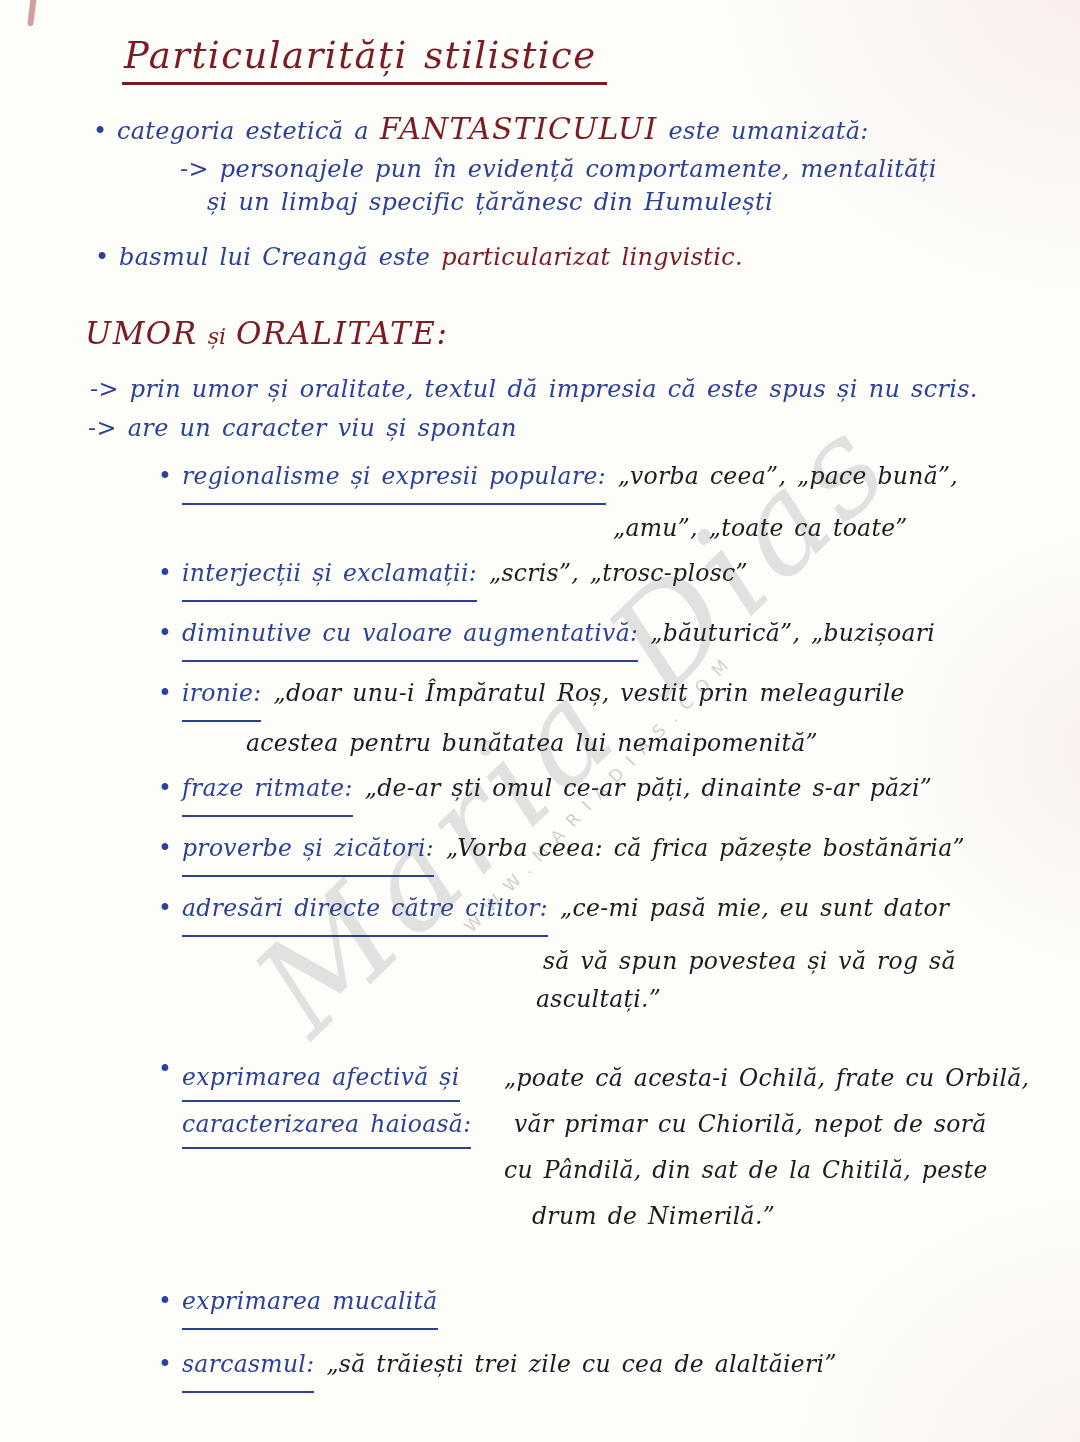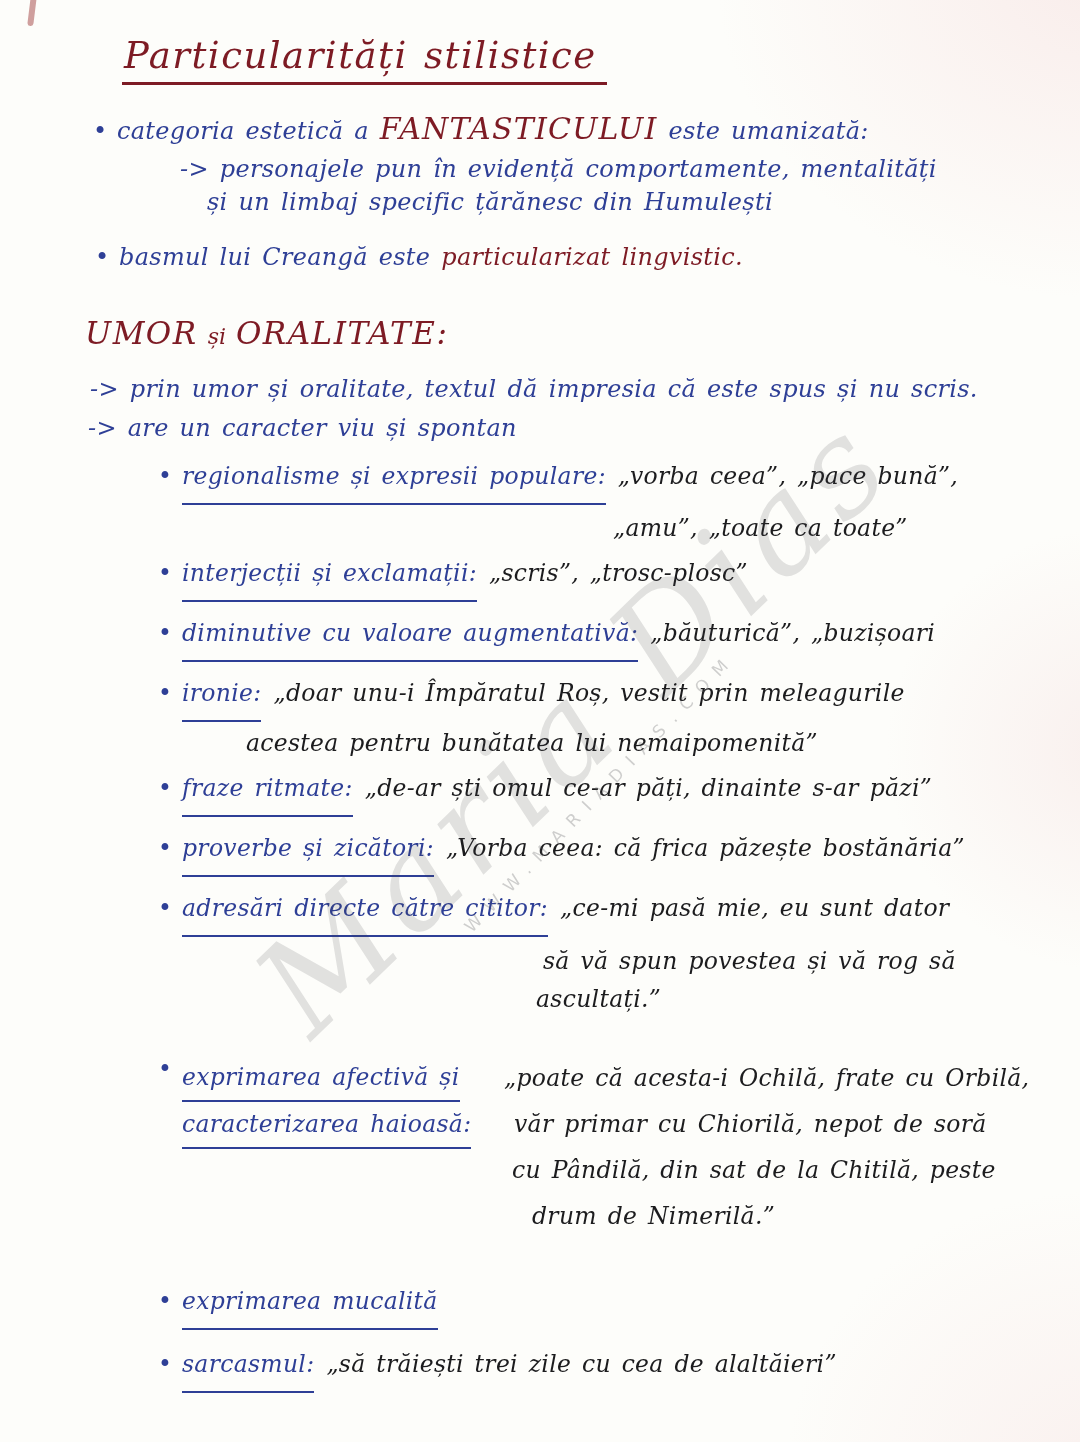--- a/index.html
+++ b/index.html
@@ -44,21 +44,21 @@
   .cont{margin-top:9px;}
   .cont-reg{margin-left:455px;}
   .cont-iro{margin-left:88px;margin-top:7px;}
   .cont-adr1{margin-left:385px;margin-top:10px;}
   .cont-adr2{margin-left:378px;margin-top:10px;}
   .item-flex{display:flex;align-items:flex-start;margin-top:42px;}
   .term-block{width:316px;line-height:44px;}
   .term-block .term{padding-bottom:1px;}
   .quote-block{margin-left:6px;line-height:46px;max-width:600px;white-space:nowrap;}
   .qb-l2{margin-left:10px;}
-  .qb-l3{margin-left:8px;}
+  .qb-l3{}
   .qb-l4{margin-left:28px;}
   .item-muc{margin-top:48px;}
   .item-sarc{margin-top:20px;}
   .wm-sig{
     position:absolute;left:170px;top:660px;width:780px;
     transform:rotate(-44deg);
     font-size:132px;letter-spacing:8px;white-space:nowrap;text-align:center;
     color:rgba(70,70,72,.15);
     pointer-events:none;
   }

